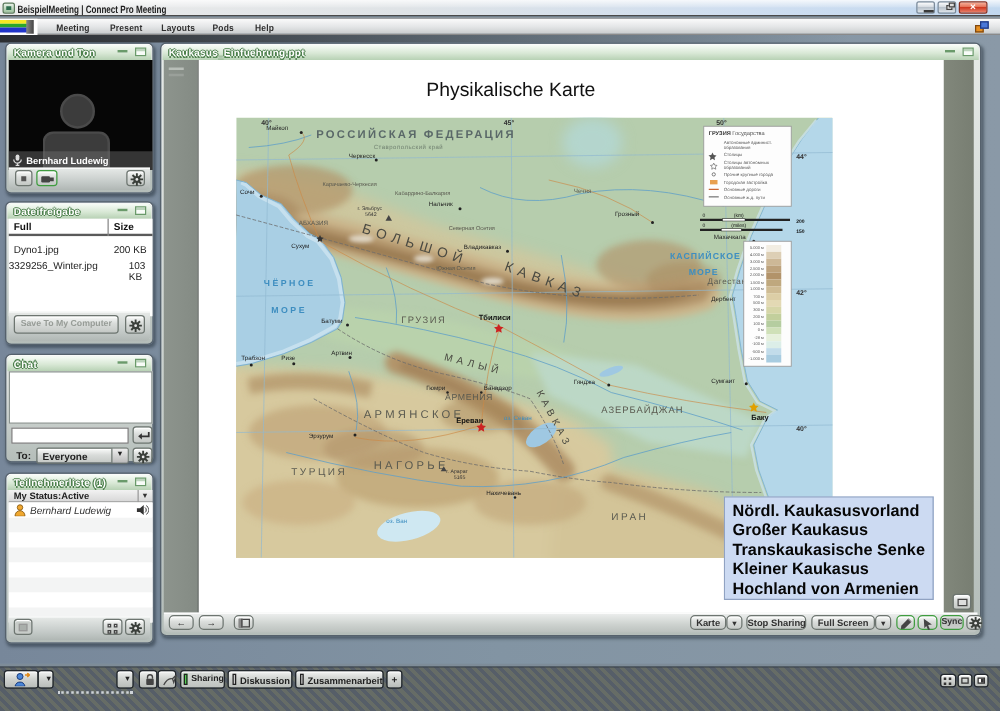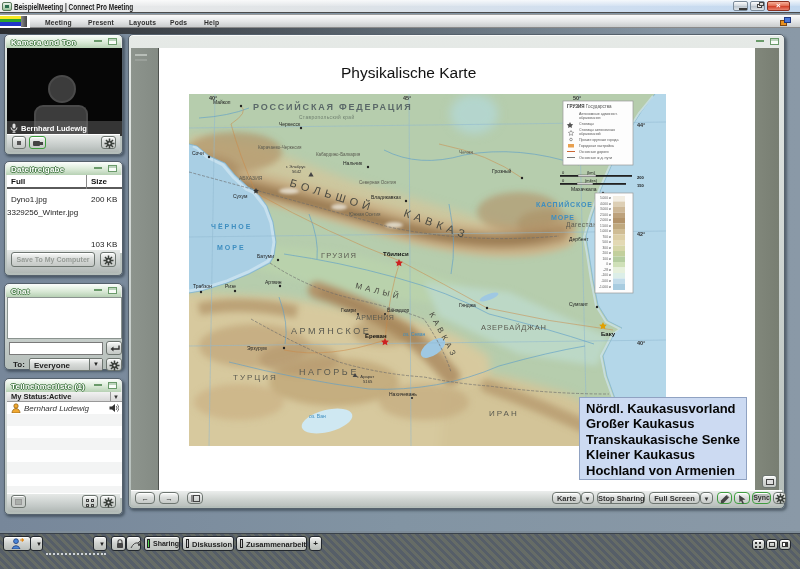--- a/index.html
+++ b/index.html
@@ -177,21 +177,21 @@
       <div class="pmax" style="left:103px;"></div>
     <div id="fhead2">
         <span style="position:absolute;left:4px;top:2px;">Full</span>
         <span style="position:absolute;left:84px;top:2px;">Size</span>
       <div style="position:absolute;left:79px;top:0;width:1px;height:14px;background:#888;"></div>
       </div>
     <div id="fbody">
       <div style="position:absolute;left:4px;top:6px;">Dyno1.jpg</div>
         <div style="position:absolute;left:84px;top:6px;">200 KB</div>
       <div style="position:absolute;left:0;top:19px;">3329256_Winter.jpg</div>
-        <div style="position:absolute;left:84px;top:19px;margin-top:32px;">103 KB</div>
+        <div style="position:absolute;left:96px;top:19px;">103 KB</div>
     </div>
     <div class="pfoot" id="ffoot">
       <div class="btn" style="left:4px;top:3px;width:84px;height:15px;color:#979c97;font-size:7px;font-weight:bold;text-align:center;padding-top:3px;white-space:nowrap;">Save To My Computer</div>
       <div class="btn" style="right:4px;top:3px;width:16px;height:15px;">
           <svg width="11" height="11" viewBox="0 0 11 11" style="position:absolute;left:2px;top:2px;">
             <g stroke="#3a3f3a" stroke-width="1.5">
               <line x1="5.5" y1="0.5" x2="5.5" y2="10.5"></line>
               <line x1="0.5" y1="5.5" x2="10.5" y2="5.5"></line>
               <line x1="2" y1="2" x2="9" y2="9"></line>
               <line x1="9" y1="2" x2="2" y2="9"></line>
@@ -282,20 +282,21 @@
               <line x1="9" y1="2" x2="2" y2="9"></line>
             </g>
             <circle cx="5.5" cy="5.5" r="2.8" fill="#3a3f3a"></circle>
             <circle cx="5.5" cy="5.5" r="1.1" fill="#e8e8e8"></circle>
           </svg>
         </div>
     </div>
   </div>
 
   <div class="pod" id="share">
+    <div class="phead">Kaukasus_Einfuehrung.ppt</div>
     <div class="pmin" style="left:627px;"></div>
       <div class="pmax" style="left:641px;"></div>
     <div id="shl">
         <div style="position:absolute;left:4px;top:6px;width:12px;height:2px;background:#b8beb8;"></div>
         <div style="position:absolute;left:4px;top:11px;width:12px;height:2px;background:#9aa09a;"></div>
       </div>
     <div id="shr"></div>
     <div id="slide">
       <div id="slidetitle">Physikalische Karte</div>
       <div id="mapbox">

